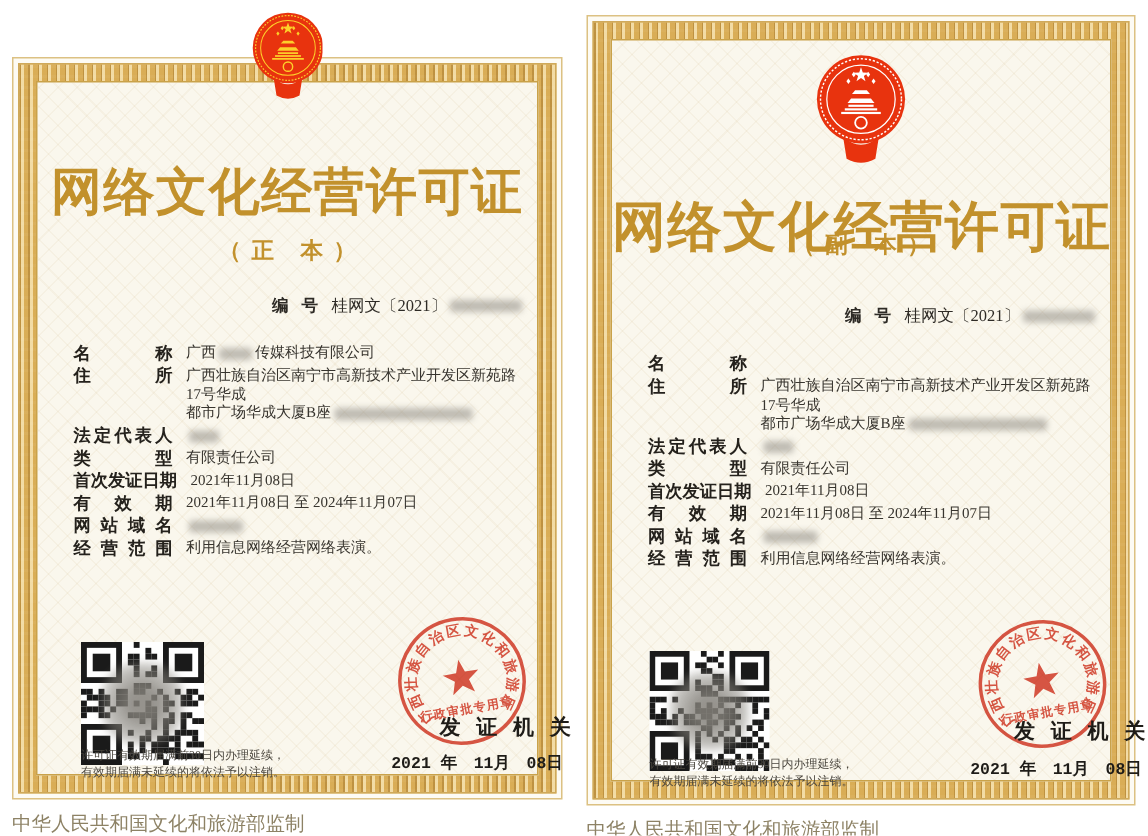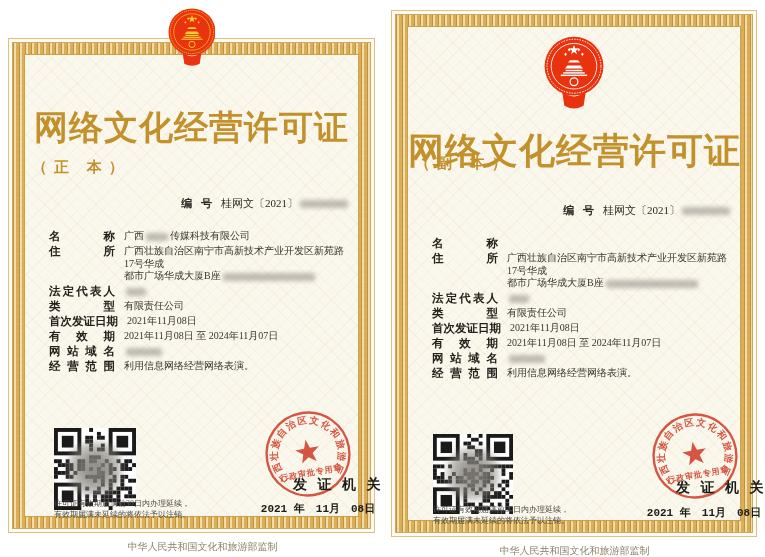--- a/index.html
+++ b/index.html
@@ -37,21 +37,21 @@
   .emblem-b{top:8px;left:50%;transform:translateX(-50%);width:60px;height:77px;}
   .em-base{fill:var(--emblem-red);}
   .cert-a .em-detail{fill:var(--emblem-gold);} .cert-a .em-detail-s{stroke:var(--emblem-gold);}
   .cert-b .em-detail{fill:#ffffff;} .cert-b .em-detail-s{stroke:#ffffff;}
 
   
   .title{position:absolute;left:0;width:100%;text-align:center;color:var(--title-gold);
          font-weight:bold;letter-spacing:1px;white-space:nowrap;}
   .cert-a .title{top:50px;font-size:34px;}
   .cert-b .title{top:100px;font-size:36px;}
-  .copy-type{position:absolute;left:0;width:100%;color:var(--title-gold);
+  .copy-type{position:absolute;left:0;width:100%;text-align:center;color:var(--title-gold);
          font-weight:bold;font-size:15px;letter-spacing:7px;text-indent:7px;}
   .cert-a .copy-type{top:103px;}
   .cert-b .copy-type{top:127px;}
 
   .number-row{position:absolute;right:8px;font-size:11px;color:#2e2b26;white-space:nowrap;}
   .cert-a .number-row{top:141px;}
   .cert-b .number-row{top:176px;}
   .number-label{font-weight:bold;margin-right:6px;letter-spacing:3px;}
 
   
@@ -92,21 +92,21 @@
   .issuer{position:absolute;font-size:14px;font-weight:bold;color:#1e1c18;
           letter-spacing:3.5px;white-space:nowrap;z-index:6;font-family:Liberation Serif, serif;}
   .cert-a .issuer{left:268px;top:421px;}
   .cert-b .issuer{left:268px;top:452px;}
   .date{position:absolute;width:120px;text-align:center;font-size:11px;font-weight:bold;
         color:#1e1c18;white-space:nowrap;z-index:6;font-family:Liberation Mono, monospace;}
   .cert-a .date{left:233px;top:446px;}
   .cert-b .date{left:236px;top:478px;}
 
   
-  .caption{position:absolute;font-size:10px;color:#8d8265;text-align:center;white-space:nowrap;}
+  .caption{position:absolute;font-size:13px;color:#8d8265;text-align:left;white-space:nowrap;}
   .caption-a{top:540px;left:8px;width:389px;}
   .caption-b{top:544px;left:391px;width:367px;}
 </style>
 </head>
 <body>
 
 <div class="page">
 
   <section class="cert cert-a">
     <span class="emblem emblem-a">

